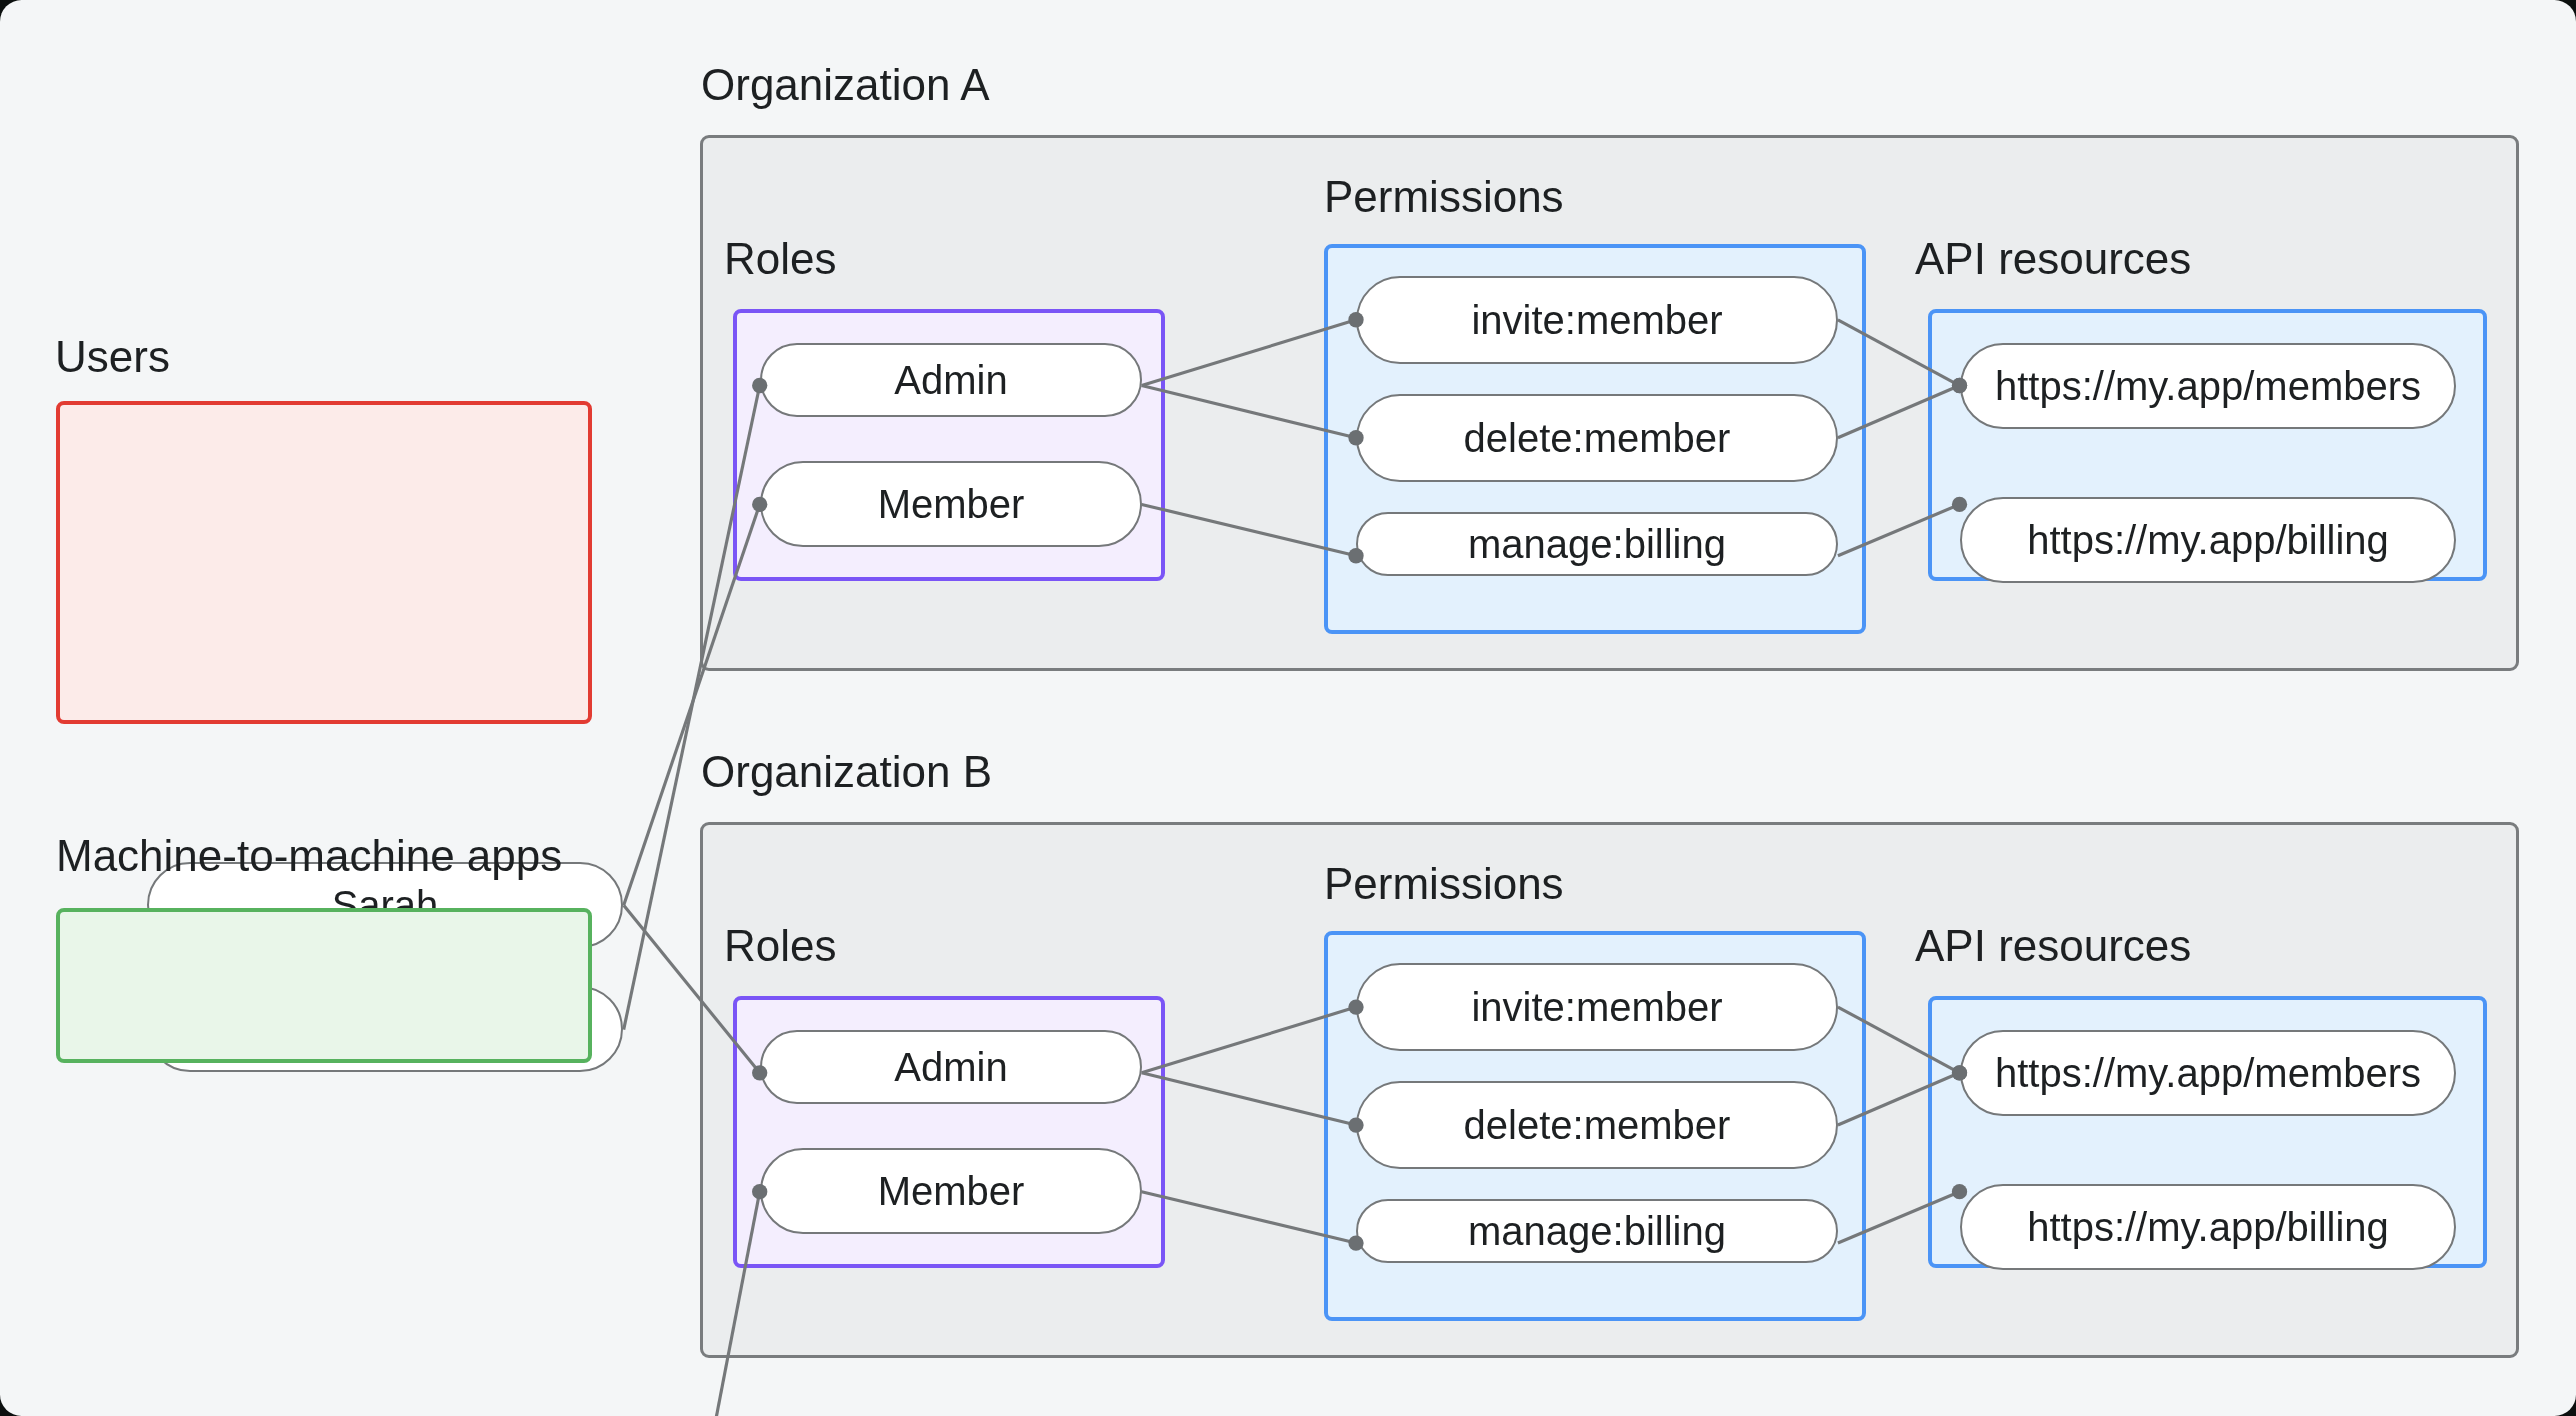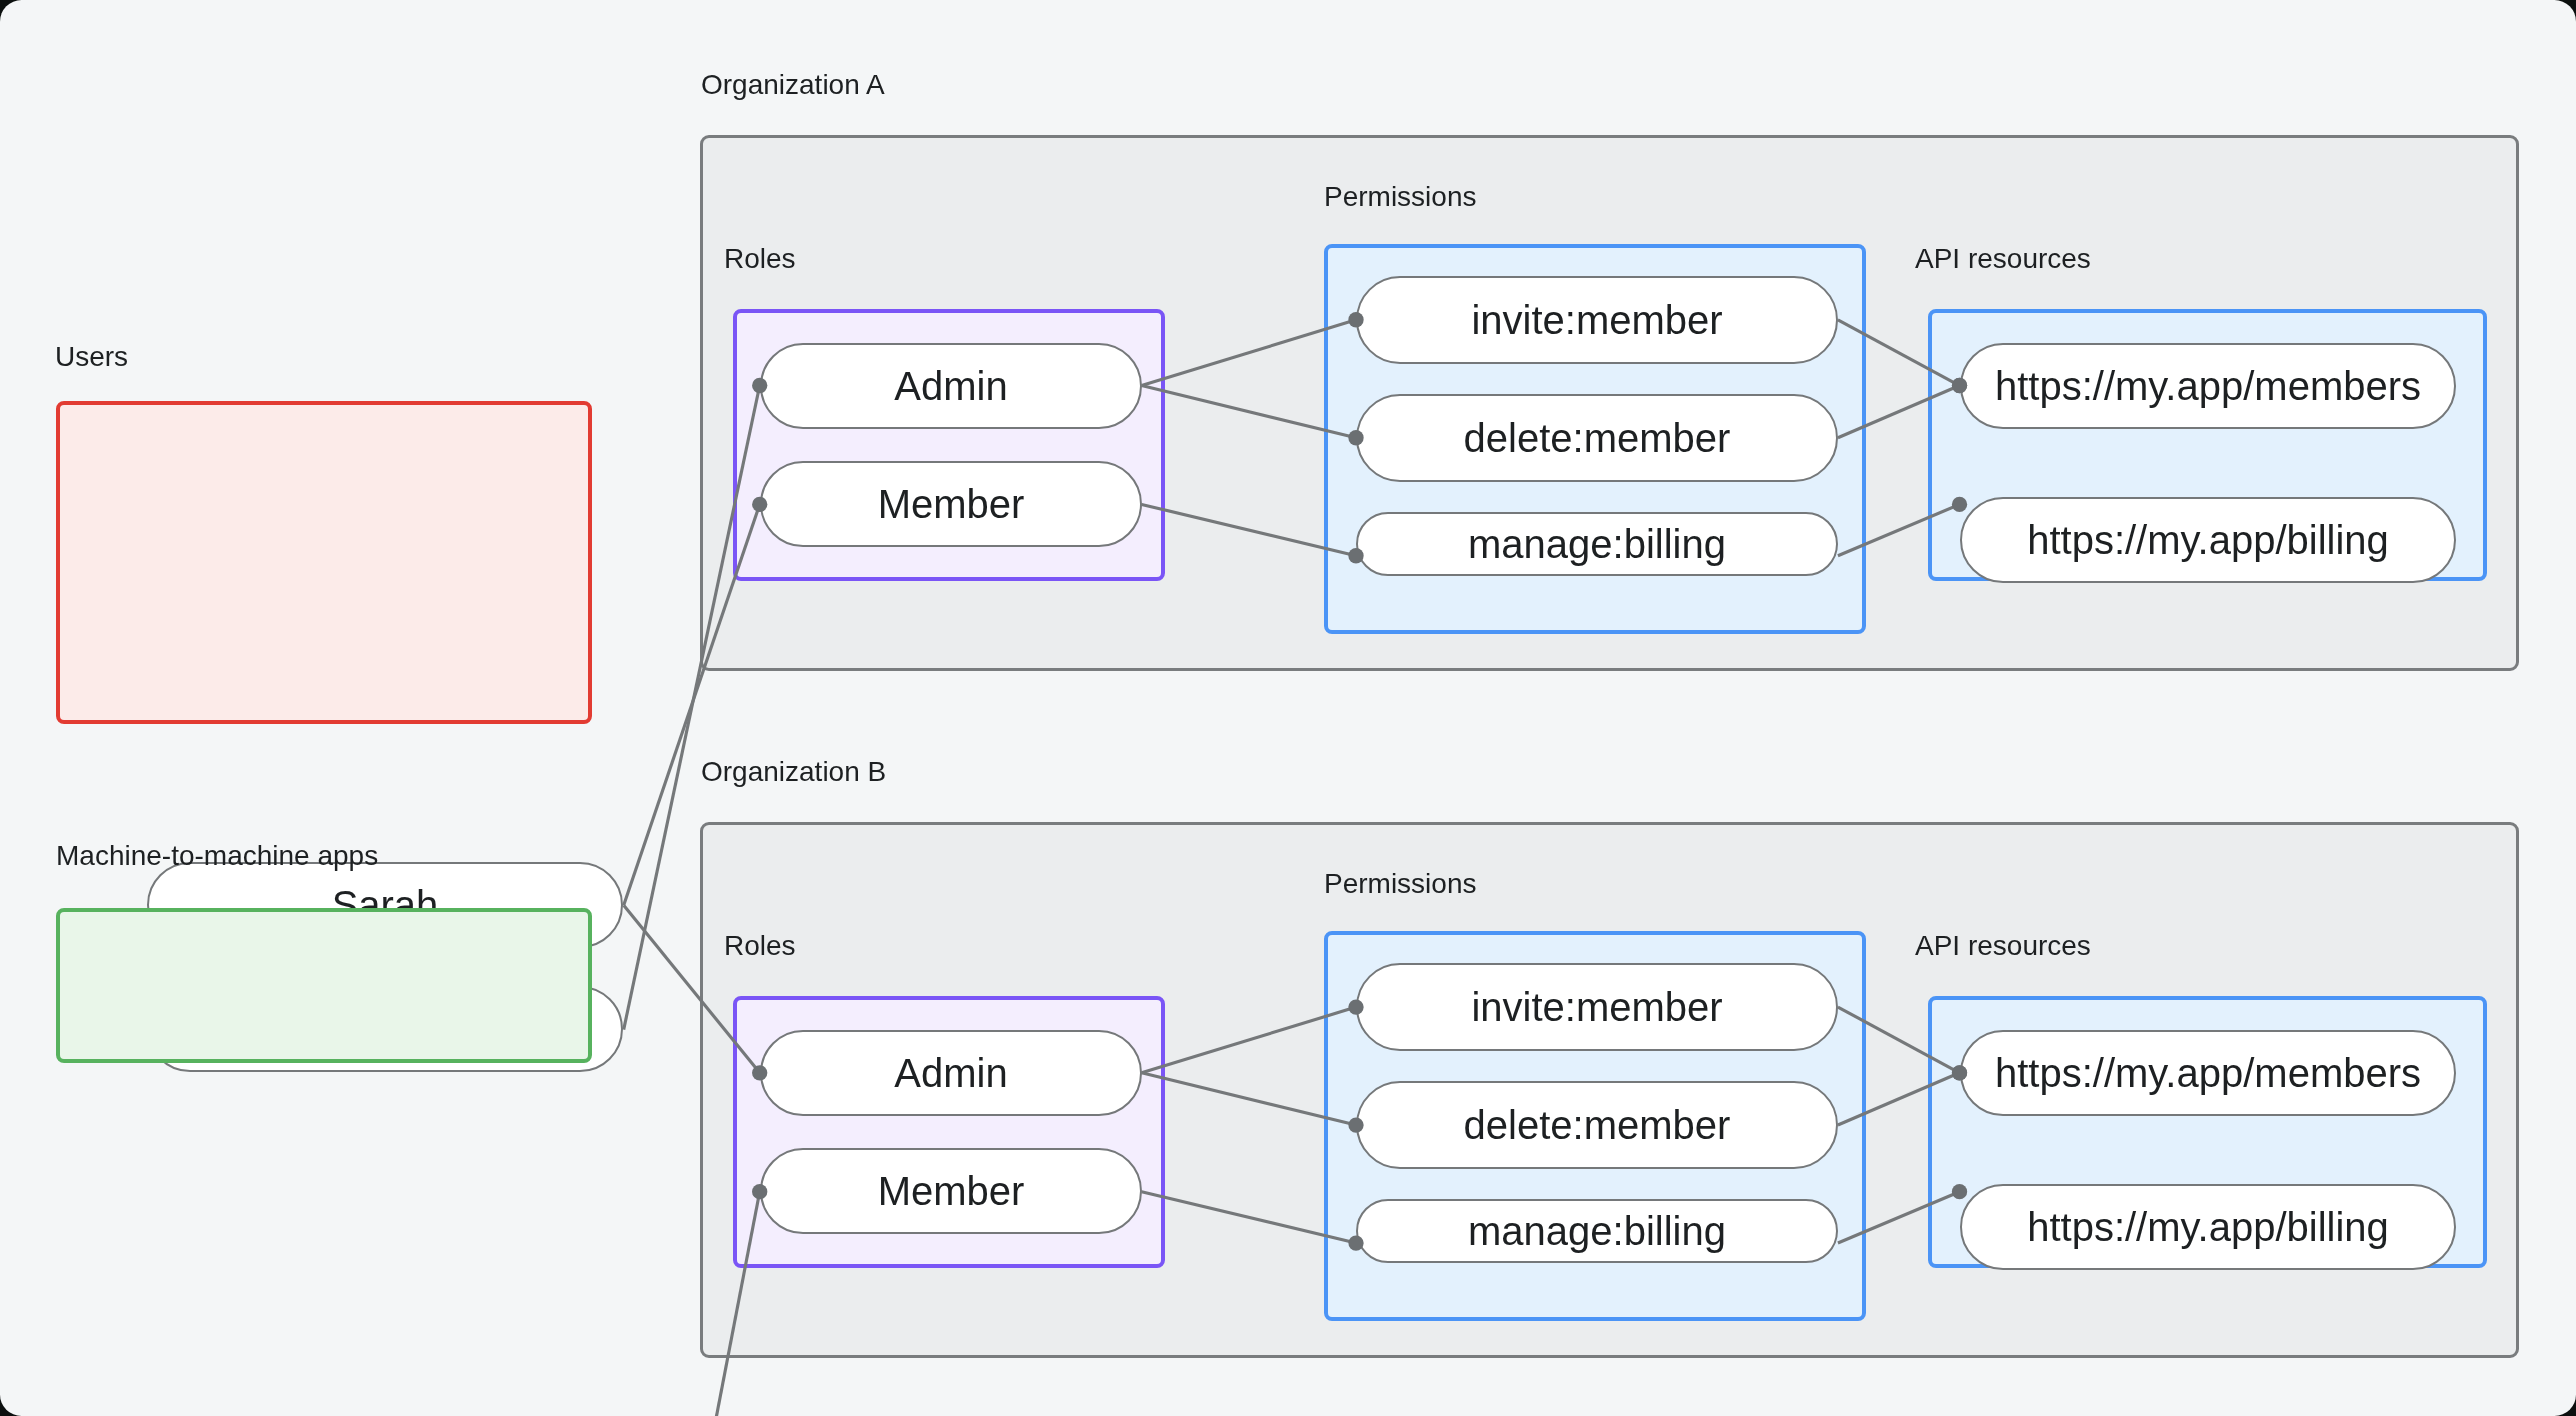--- a/index.html
+++ b/index.html
@@ -12,21 +12,21 @@
     position: relative;
     width: 2576px;
     height: 1416px;
     background: var(--bg, #f4f6f7);
     border-radius: 21.6px;
     overflow: hidden;
     color: var(--text, #1d2022);
   }
   .hd {
     position: absolute;
-    font-size: 28px;
+    font-size: 44px;
     line-height: 40px;
     color: var(--text, #1d2022);
     white-space: nowrap;
     text-align: center;
   }
   .group {
     position: absolute;
     border-radius: 8px;
     box-sizing: border-box;
   }
@@ -67,21 +67,21 @@
     background: var(--org-fill, #ebedee);
     border: 3.6px solid var(--org-border, #797c7e);
     border-radius: 9px;
   }
   .roles-hd   { left: 724px;  top: 174px; }
   .roles-box  {
     left: 733px; top: 244px; width: 432px; height: 272px;
     background: var(--roles-fill, #f4eefe);
     border: 4.5px solid var(--roles-border, #7a55f6);
   }
-  .pill-role-0 { left: 760px; top: 278px; width: 382px; height: 86px; }
+  .pill-role-0 { left: 760px; top: 278px; width: 382px; height: 74px; }
   .pill-role-1 { left: 760px; top: 396px; width: 382px; height: 86px; }
   .perm-hd    { left: 1324px; top: 112px; }
   .perm-box   {
     left: 1324px; top: 179px; width: 542px; height: 390px;
     background: var(--blue-fill, #e3f1fd);
     border: 4.5px solid var(--blue-border, #4b94f6);
   }
   .pill-perm-0 { left: 1356px; top: 211px; width: 482px; height: 88px; }
   .pill-perm-1 { left: 1356px; top: 329px; width: 482px; height: 88px; }
   .pill-perm-2 { left: 1356px; top: 447px; width: 482px; height: 64px; }

